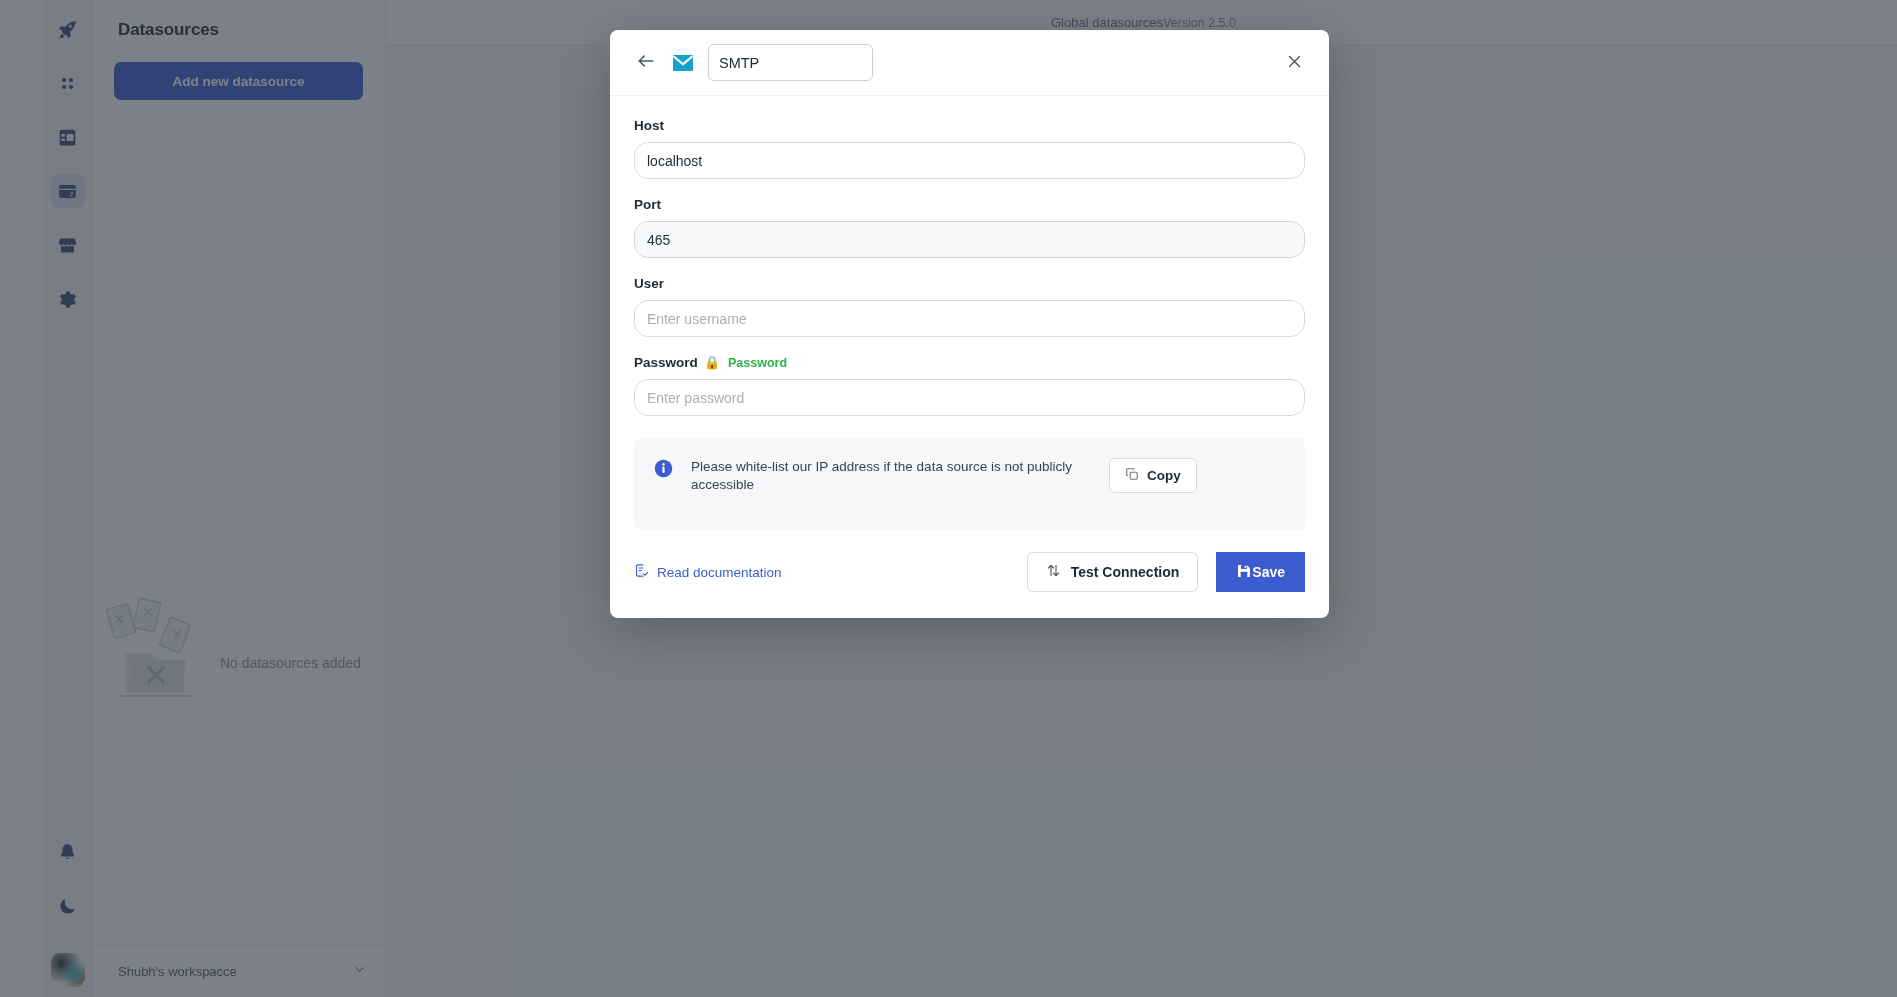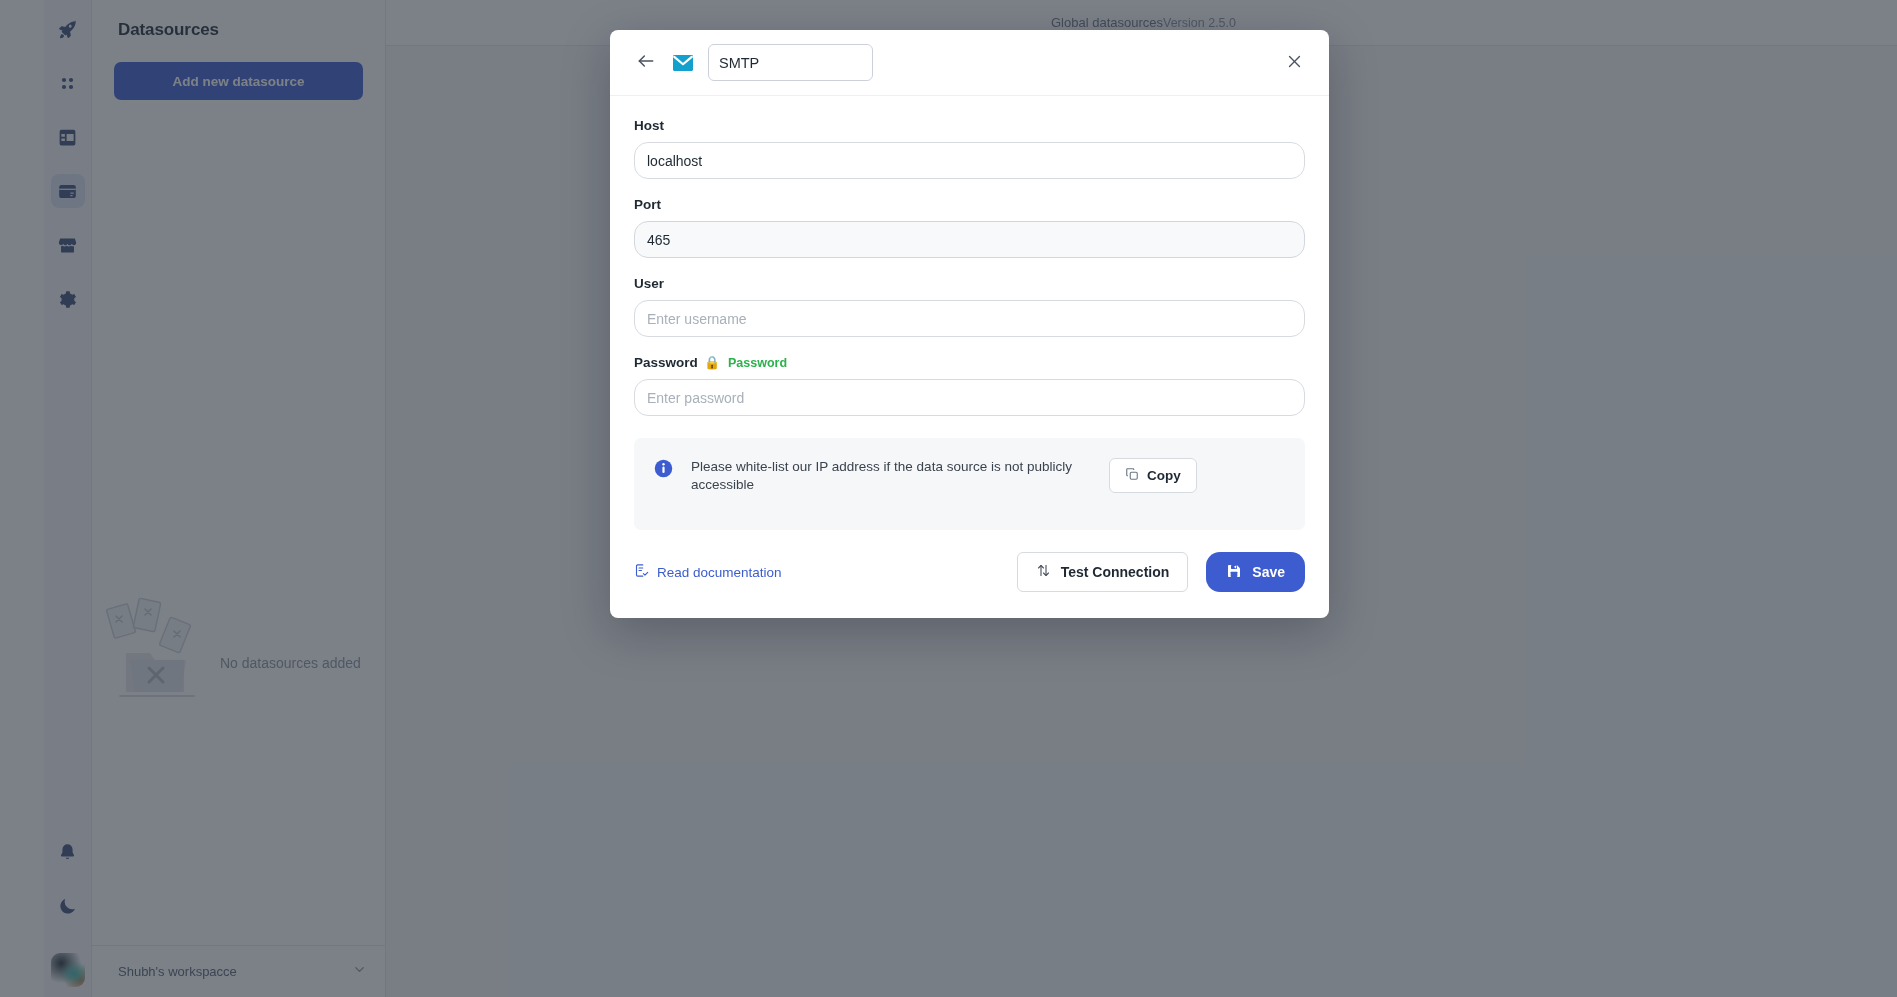--- a/index.html
+++ b/index.html
@@ -290,24 +290,23 @@
     font-weight: 700;
     color: #1f2933;
     cursor: pointer;
     font-family: inherit;
   }
   #test-connection-btn svg { width: 15px; height: 15px; color: #4a5260; }
   #save-btn {
     height: 40px;
     background: #3c5ccf;
     border: none;
-    border-radius: 14px;
-    display: flex;
-    align-items: center;
-    gap: 10px;
+    border-radius: 0;
+    display: flex;
+    align-items: center;
     padding: 0 20px;
     font-size: 14px;
     font-weight: 700;
     color: #ffffff;
     cursor: pointer;
     font-family: inherit;
   }
   #save-btn svg { width: 16px; height: 16px; }
 </style>
 </head>

